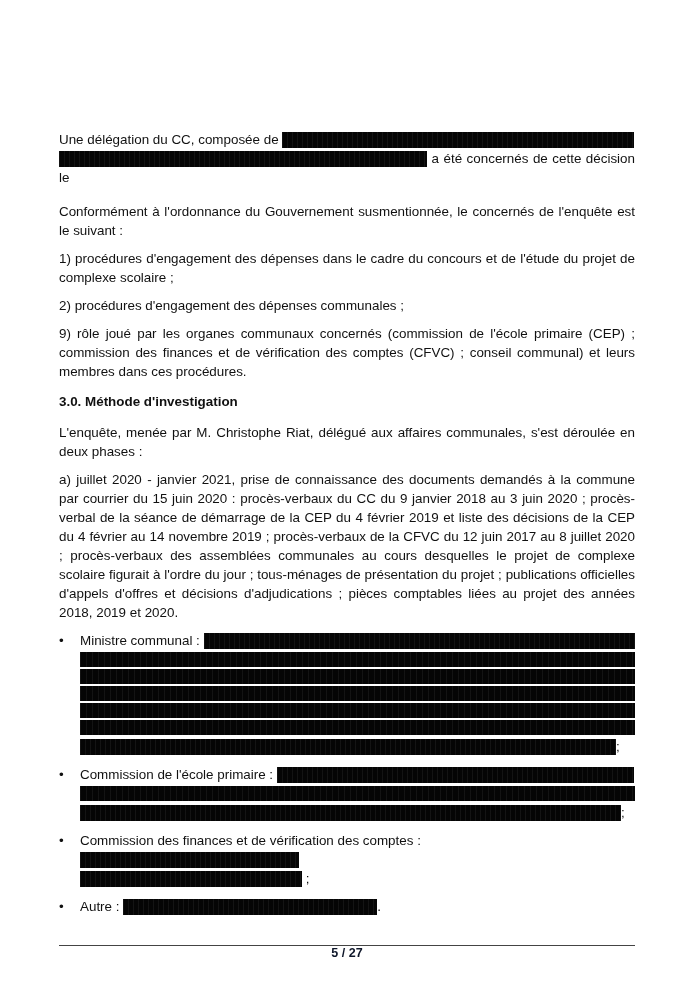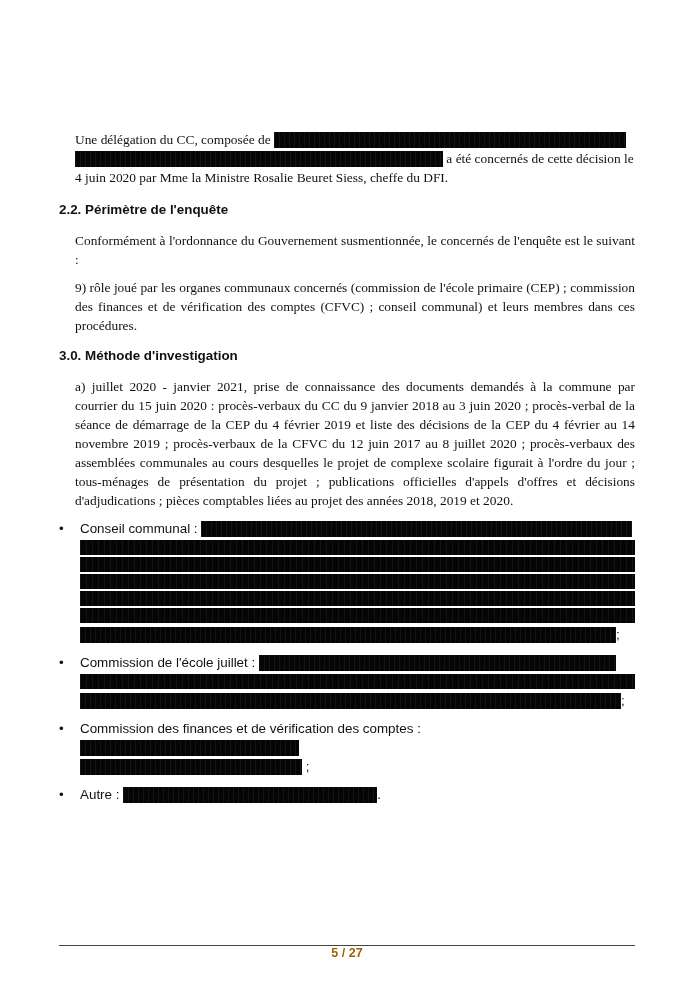--- a/index.html
+++ b/index.html
@@ -1,70 +1,71 @@
 <!DOCTYPE html>
 <html><head>
   <meta charset="utf-8">
   <style>
     html, body { margin: 0; padding: 0; background: #ffffff; }
     body {
       width: 694px; height: 984px; position: relative; overflow: hidden;
       font-family: "Liberation Sans", sans-serif; color: #111;
     }
     .page { position: absolute; left: 59px; top: 130px; width: 576px; font-size: 13.4px; line-height: 19px; }
-    .p { margin: 0 0 9px 16px; text-align: justify; font-family: Liberation Serif, serif; }
+    .p { margin: 0 0 9px 0; text-align: justify; }
     .h { font-weight: bold; margin: 0 0 10px 0; font-size: 13.4px; }
     .redact { display: inline-block; background: #050505; height: 16px; vertical-align: -4px;
       background-image: repeating-linear-gradient(90deg, rgba(255,255,255,0.06) 0 1px, transparent 1px 5px); }
     .rline { display: block; background: #050505; height: 15px; margin: 2px 0 2px 0;
       background-image: repeating-linear-gradient(90deg, rgba(255,255,255,0.06) 0 1px, transparent 1px 6px); }
     .bullet { position: relative; padding-left: 21px; margin: 0 0 9px 0; }
     .bullet .dot { position: absolute; left: 0; top: 0; }
     .footer-line { position: absolute; left: 59px; top: 945px; width: 576px; height: 1px; background: #444; }
-    .footer-page { position: absolute; left: 0; width: 694px; top: 946px; text-align: center; font-size: 12.5px; font-weight: bold; color: #a16207; }
+    .footer-page { position: absolute; left: 0; width: 694px; top: 946px; text-align: center; font-size: 12.5px; font-weight: bold; color: #0f172a; }
   </style>
 </head>
 <body>
 
 <div class="page">
 
   <div class="p">
     <span>Une délégation du CC, composée de</span>
     <span class="redact" style="width:352px;"></span><br>
     <span class="redact" style="width:368px;"></span>
     <span>a été concernés de cette décision le</span><br>
-    <span>4 juin 2020 par Mme la Ministre Rosalie Beuret Siess, cheffe du DFI.</span>
   </div>
 
   <div style="height:4px"></div>
-  <div class="h">2.2. Périmètre de l'enquête</div>
   <div style="height:2px"></div>
   <div class="p">Conformément à l'ordonnance du Gouvernement susmentionnée, le concernés de l'enquête est le suivant :</div>
+  <div class="p">1) procédures d'engagement des dépenses dans le cadre du concours et de l'étude du projet de complexe scolaire ;</div>
+  <div class="p">2) procédures d'engagement des dépenses communales ;</div>
   <div class="p">9) rôle joué par les organes communaux concernés (commission de l'école primaire (CEP) ; commission des finances et de vérification des comptes (CFVC) ; conseil communal) et leurs membres dans ces procédures.</div>
 
   <div style="height:2px"></div>
   <div class="h">3.0. Méthode d'investigation</div>
   <div style="height:2px"></div>
+  <div class="p">L'enquête, menée par M. Christophe Riat, délégué aux affaires communales, s'est déroulée en deux phases :</div>
   <div class="p">a) juillet 2020 - janvier 2021, prise de connaissance des documents demandés à la commune par courrier du 15 juin 2020 : procès-verbaux du CC du 9 janvier 2018 au 3 juin 2020 ; procès-verbal de la séance de démarrage de la CEP du 4 février 2019 et liste des décisions de la CEP du 4 février au 14 novembre 2019 ; procès-verbaux de la CFVC du 12 juin 2017 au 8 juillet 2020 ; procès-verbaux des assemblées communales au cours desquelles le projet de complexe scolaire figurait à l'ordre du jour ; tous-ménages de présentation du projet ; publications officielles d'appels d'offres et décisions d'adjudications ; pièces comptables liées au projet des années 2018, 2019 et 2020.</div>
 
   <div class="bullet">
     <span class="dot">•</span>
-    <span>Conseil communal :</span>
+    <span>Ministre communal :</span>
     <span class="redact" style="width:431px;"></span>
     <span class="rline"></span>
     <span class="rline"></span>
     <span class="rline"></span>
     <span class="rline"></span>
     <span class="rline"></span>
     <span class="redact" style="width:536px;"></span><span>;</span>
   </div>
 
   <div class="bullet">
     <span class="dot">•</span>
-    <span>Commission de l'école juillet :</span>
+    <span>Commission de l'école primaire :</span>
     <span class="redact" style="width:357px;"></span>
     <span class="rline"></span>
     <span class="redact" style="width:541px;"></span><span>;</span>
   </div>
 
   <div class="bullet">
     <span class="dot">•</span>
     <span>Commission des finances et de vérification des comptes :</span>
     <span class="redact" style="width:219px;"></span><br>
     <span class="redact" style="width:222px;"></span>

